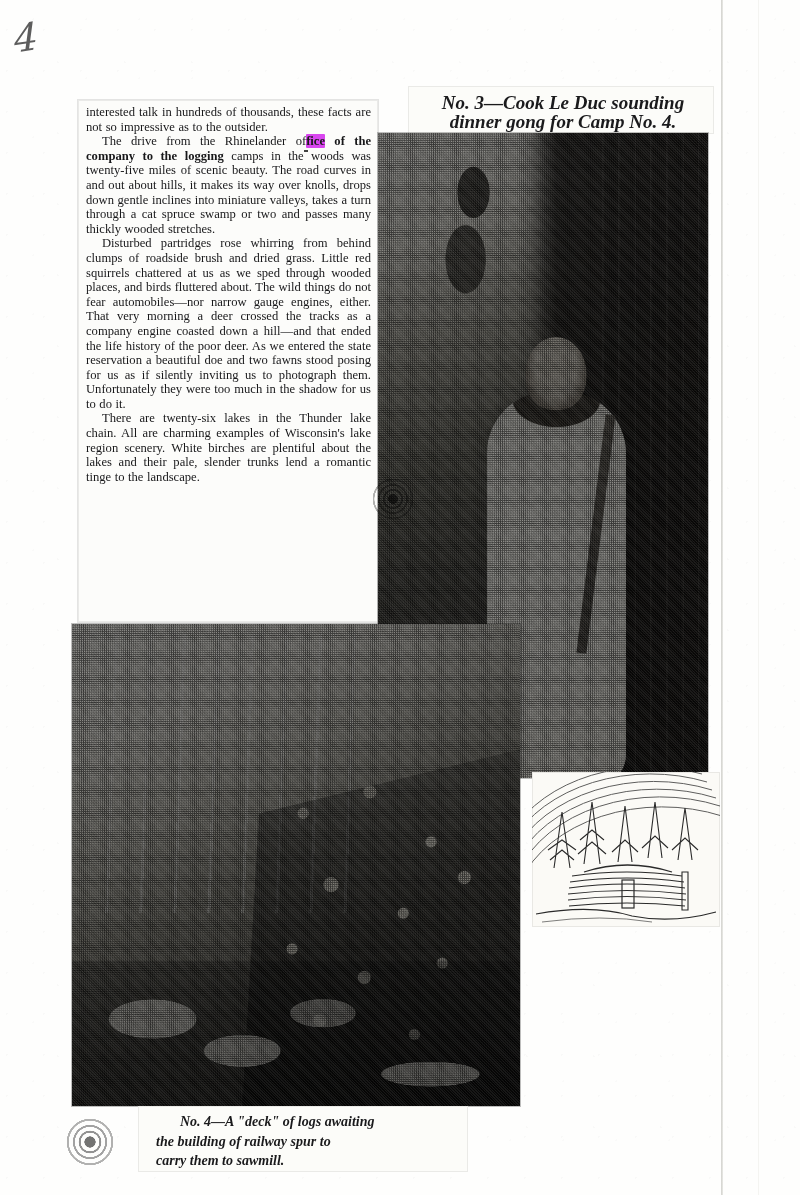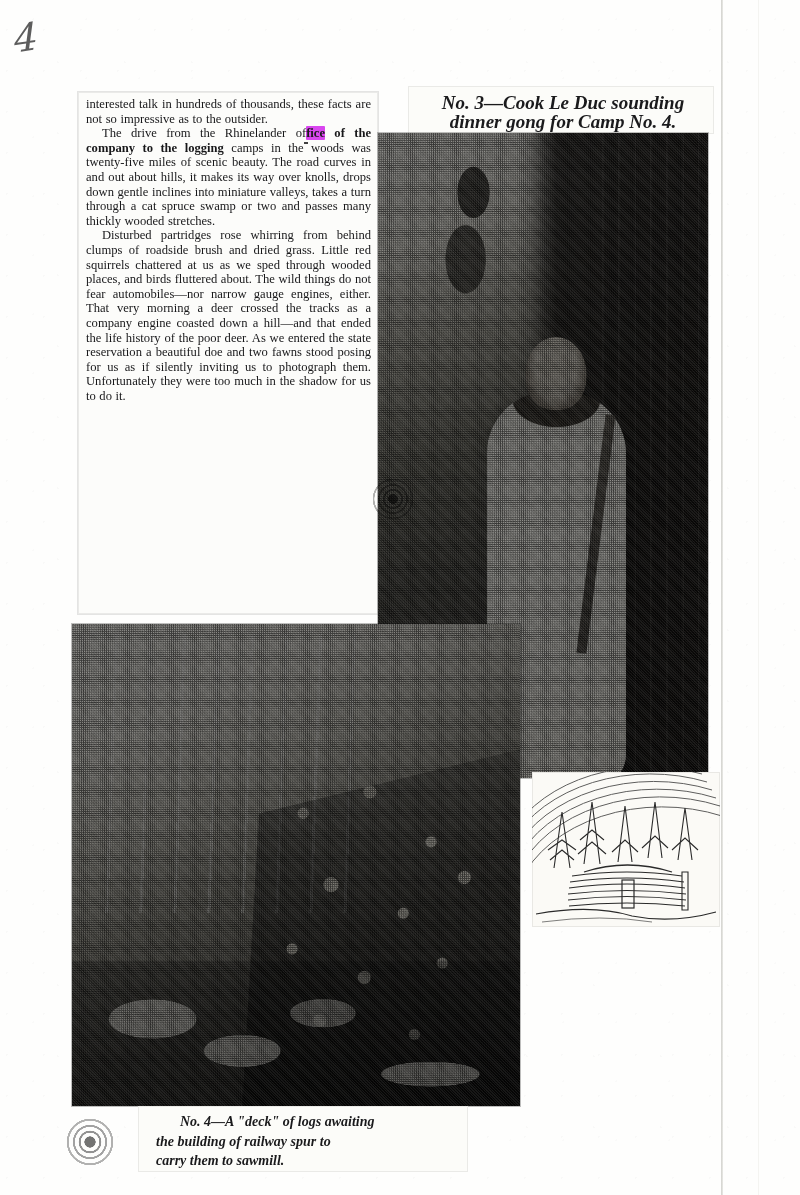--- a/index.html
+++ b/index.html
@@ -39,21 +39,21 @@
     opacity:.82;
   }
   
   .clip{position:absolute;background:#fbfbf8;}
   .clip::after{
     content:"";position:absolute;inset:0;pointer-events:none;
     box-shadow:0 0 0 1px rgba(0,0,0,.07) inset;
   }
   
   #text-clip{
-    left:78px;top:92px;width:300px;height:522px;
+    left:78px;top:100px;width:300px;height:522px;
     background:#fcfcfa;
     box-shadow:0 0 0 1px rgba(0,0,0,.10);
   }
   #text-col{
     position:absolute;left:8px;top:5px;width:285px;
     font-family:"Liberation Serif", serif;
     font-size:12.6px;line-height:14.6px;
     color:#18181a;
     text-align:justify;
     -webkit-hyphens:none;hyphens:none;
@@ -236,20 +236,21 @@
 
   <div class="clip" id="text-clip">
     <div id="text-col">
 
       <p class="cont">interested talk in hundreds of thousands, these facts are not so impressive as to the outsider.</p>
 
       <p>The drive from the Rhinelander of<span class="struck"><span class="blotted">fice</span> of the company to the logging</span> camps in the woods was twenty-five miles of scenic beauty. The road curves in and out about hills, it makes its way over knolls, drops down gentle inclines into miniature valleys, takes a turn through a cat spruce swamp or two and passes many thickly wooded stretches.</p>
 
       <p>Disturbed partridges rose whirring from behind clumps of roadside brush and dried grass. Little red squirrels chattered at us as we sped through wooded places, and birds fluttered about. The wild things do not fear automobiles—nor narrow gauge engines, either. That very morning a deer crossed the tracks as a company engine coasted down a hill—and that ended the life history of the poor deer. As we entered the state reservation a beautiful doe and two fawns stood posing for us as if silently inviting us to photograph them. Unfortunately they were too much in the shadow for us to do it.</p>
 
+      <p>There are twenty-six lakes in the Thunder lake chain. All are charming examples of Wisconsin's lake region scenery. White birches are plentiful about the lakes and their pale, slender trunks lend a romantic tinge to the landscape.</p>
 
     </div>
   </div>
 
   <div class="clip" id="caption-3-clip"></div>
   <div class="caption" id="caption-3">
     <div>No. 3—Cook Le Duc sounding</div>
     <div>dinner gong for Camp No. 4.</div>
   </div>
 

